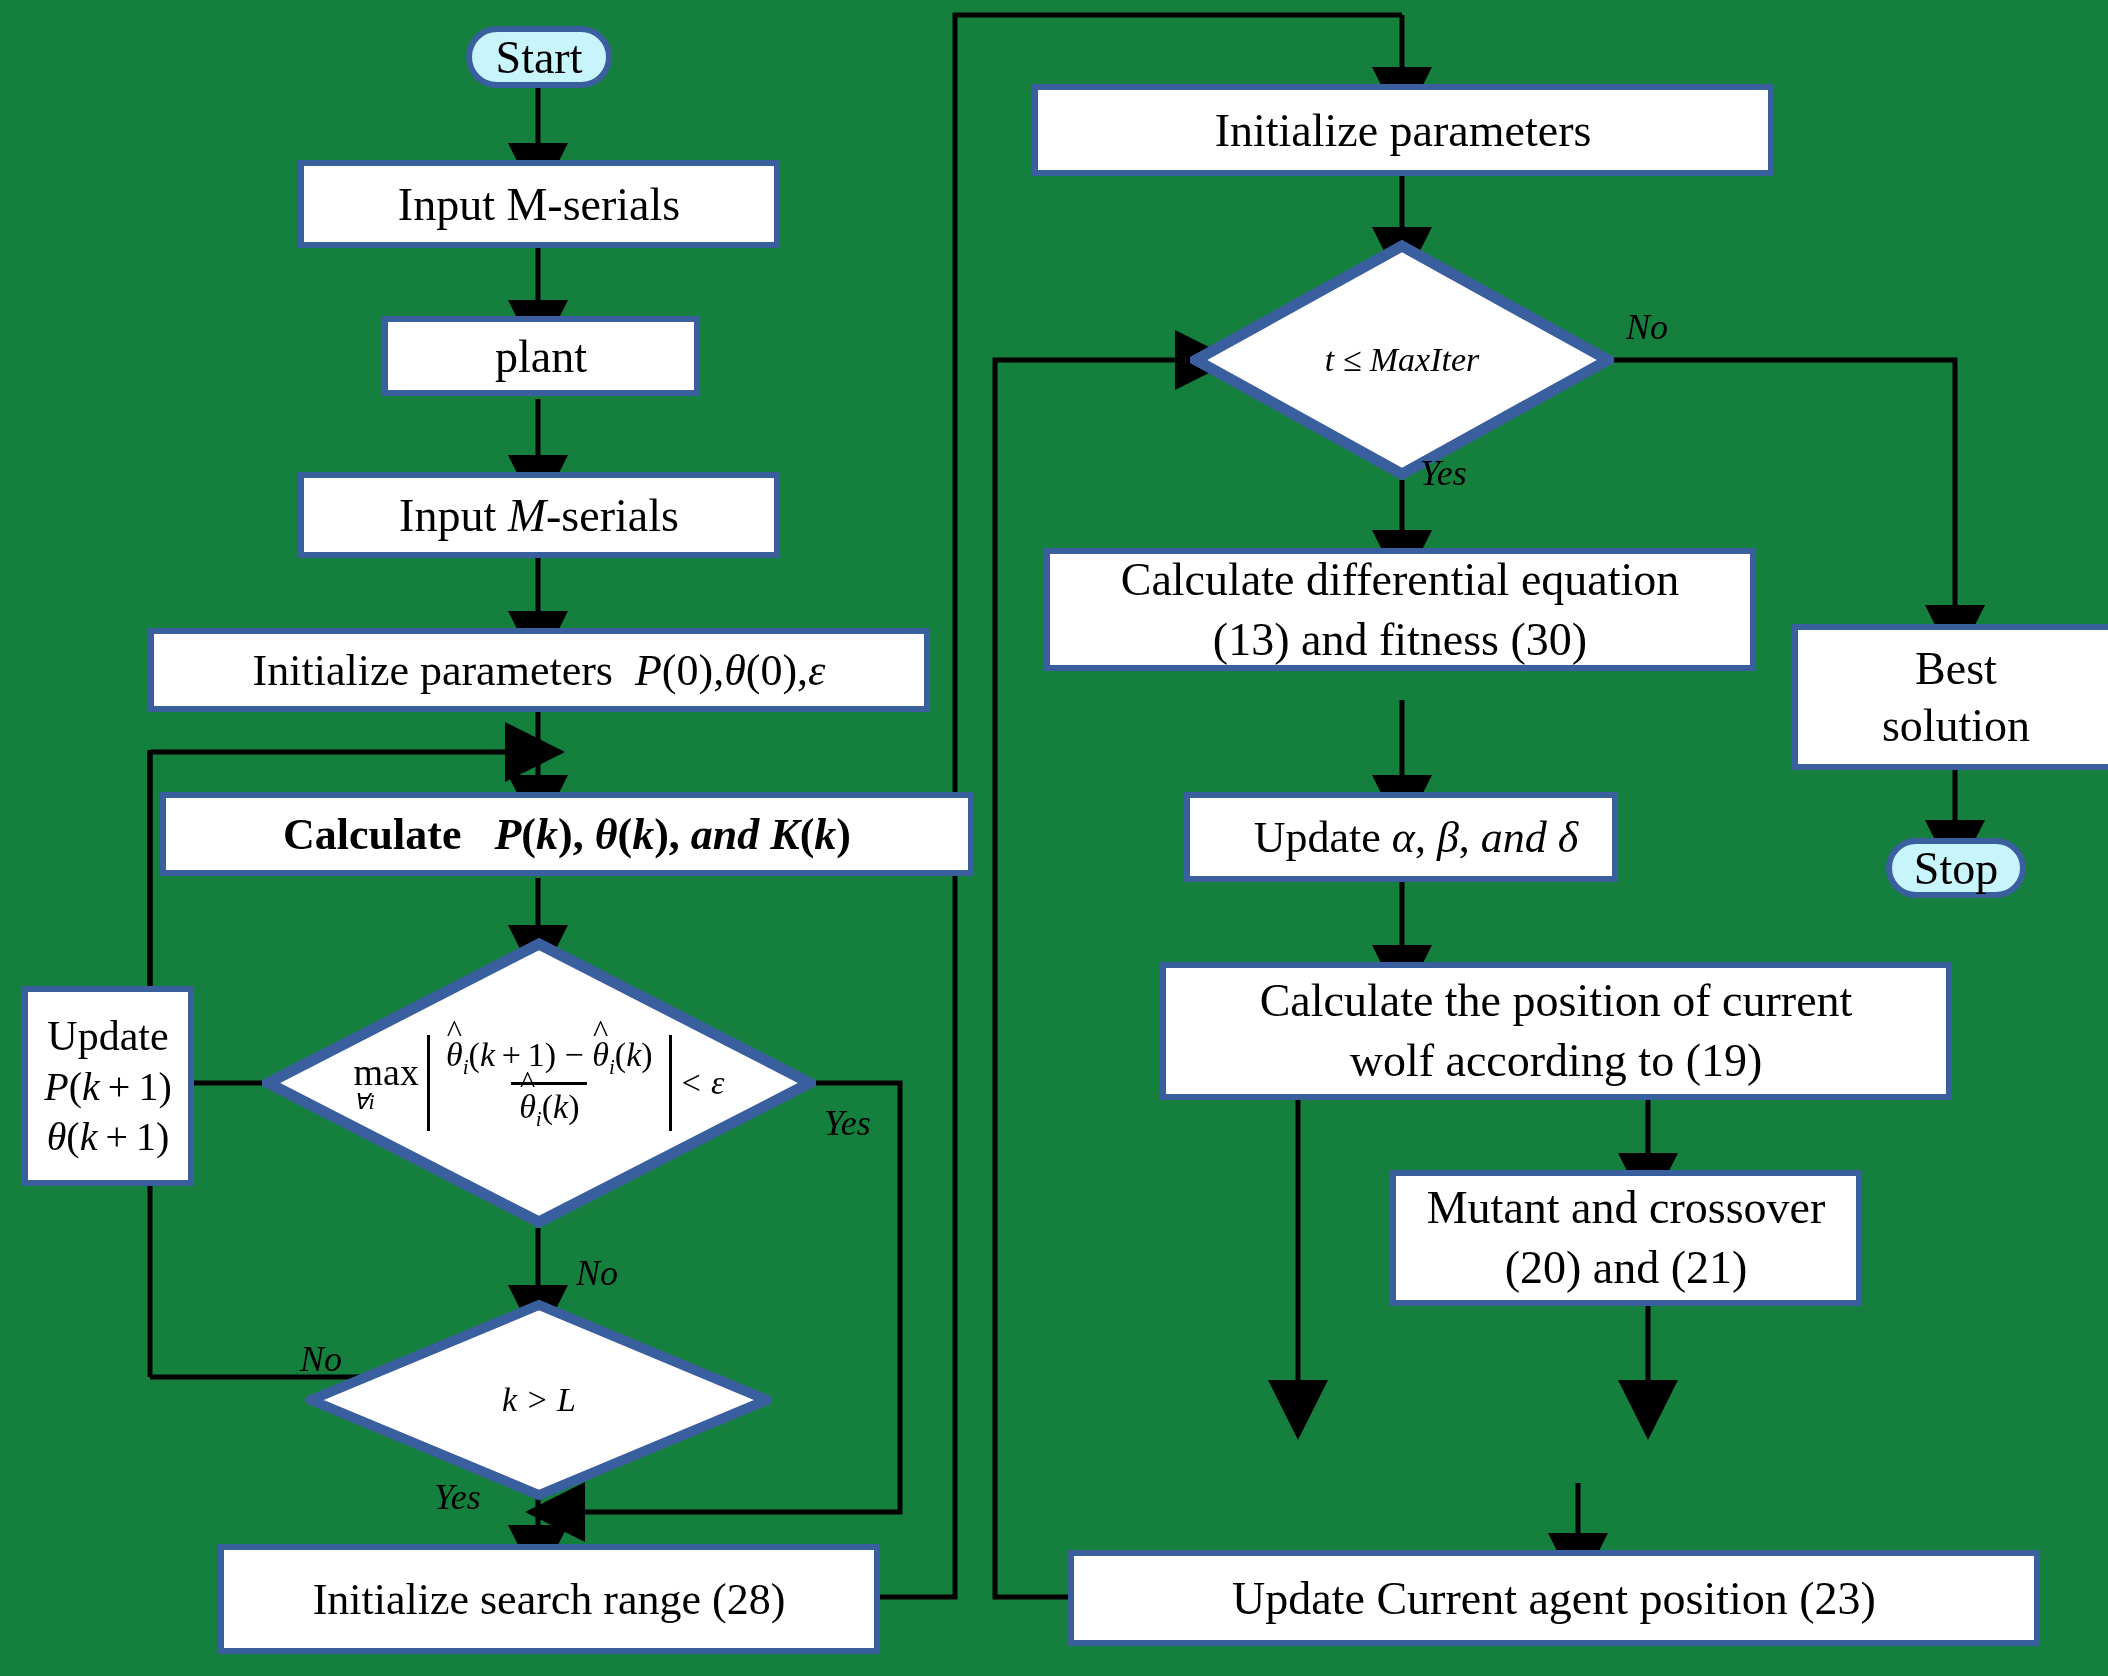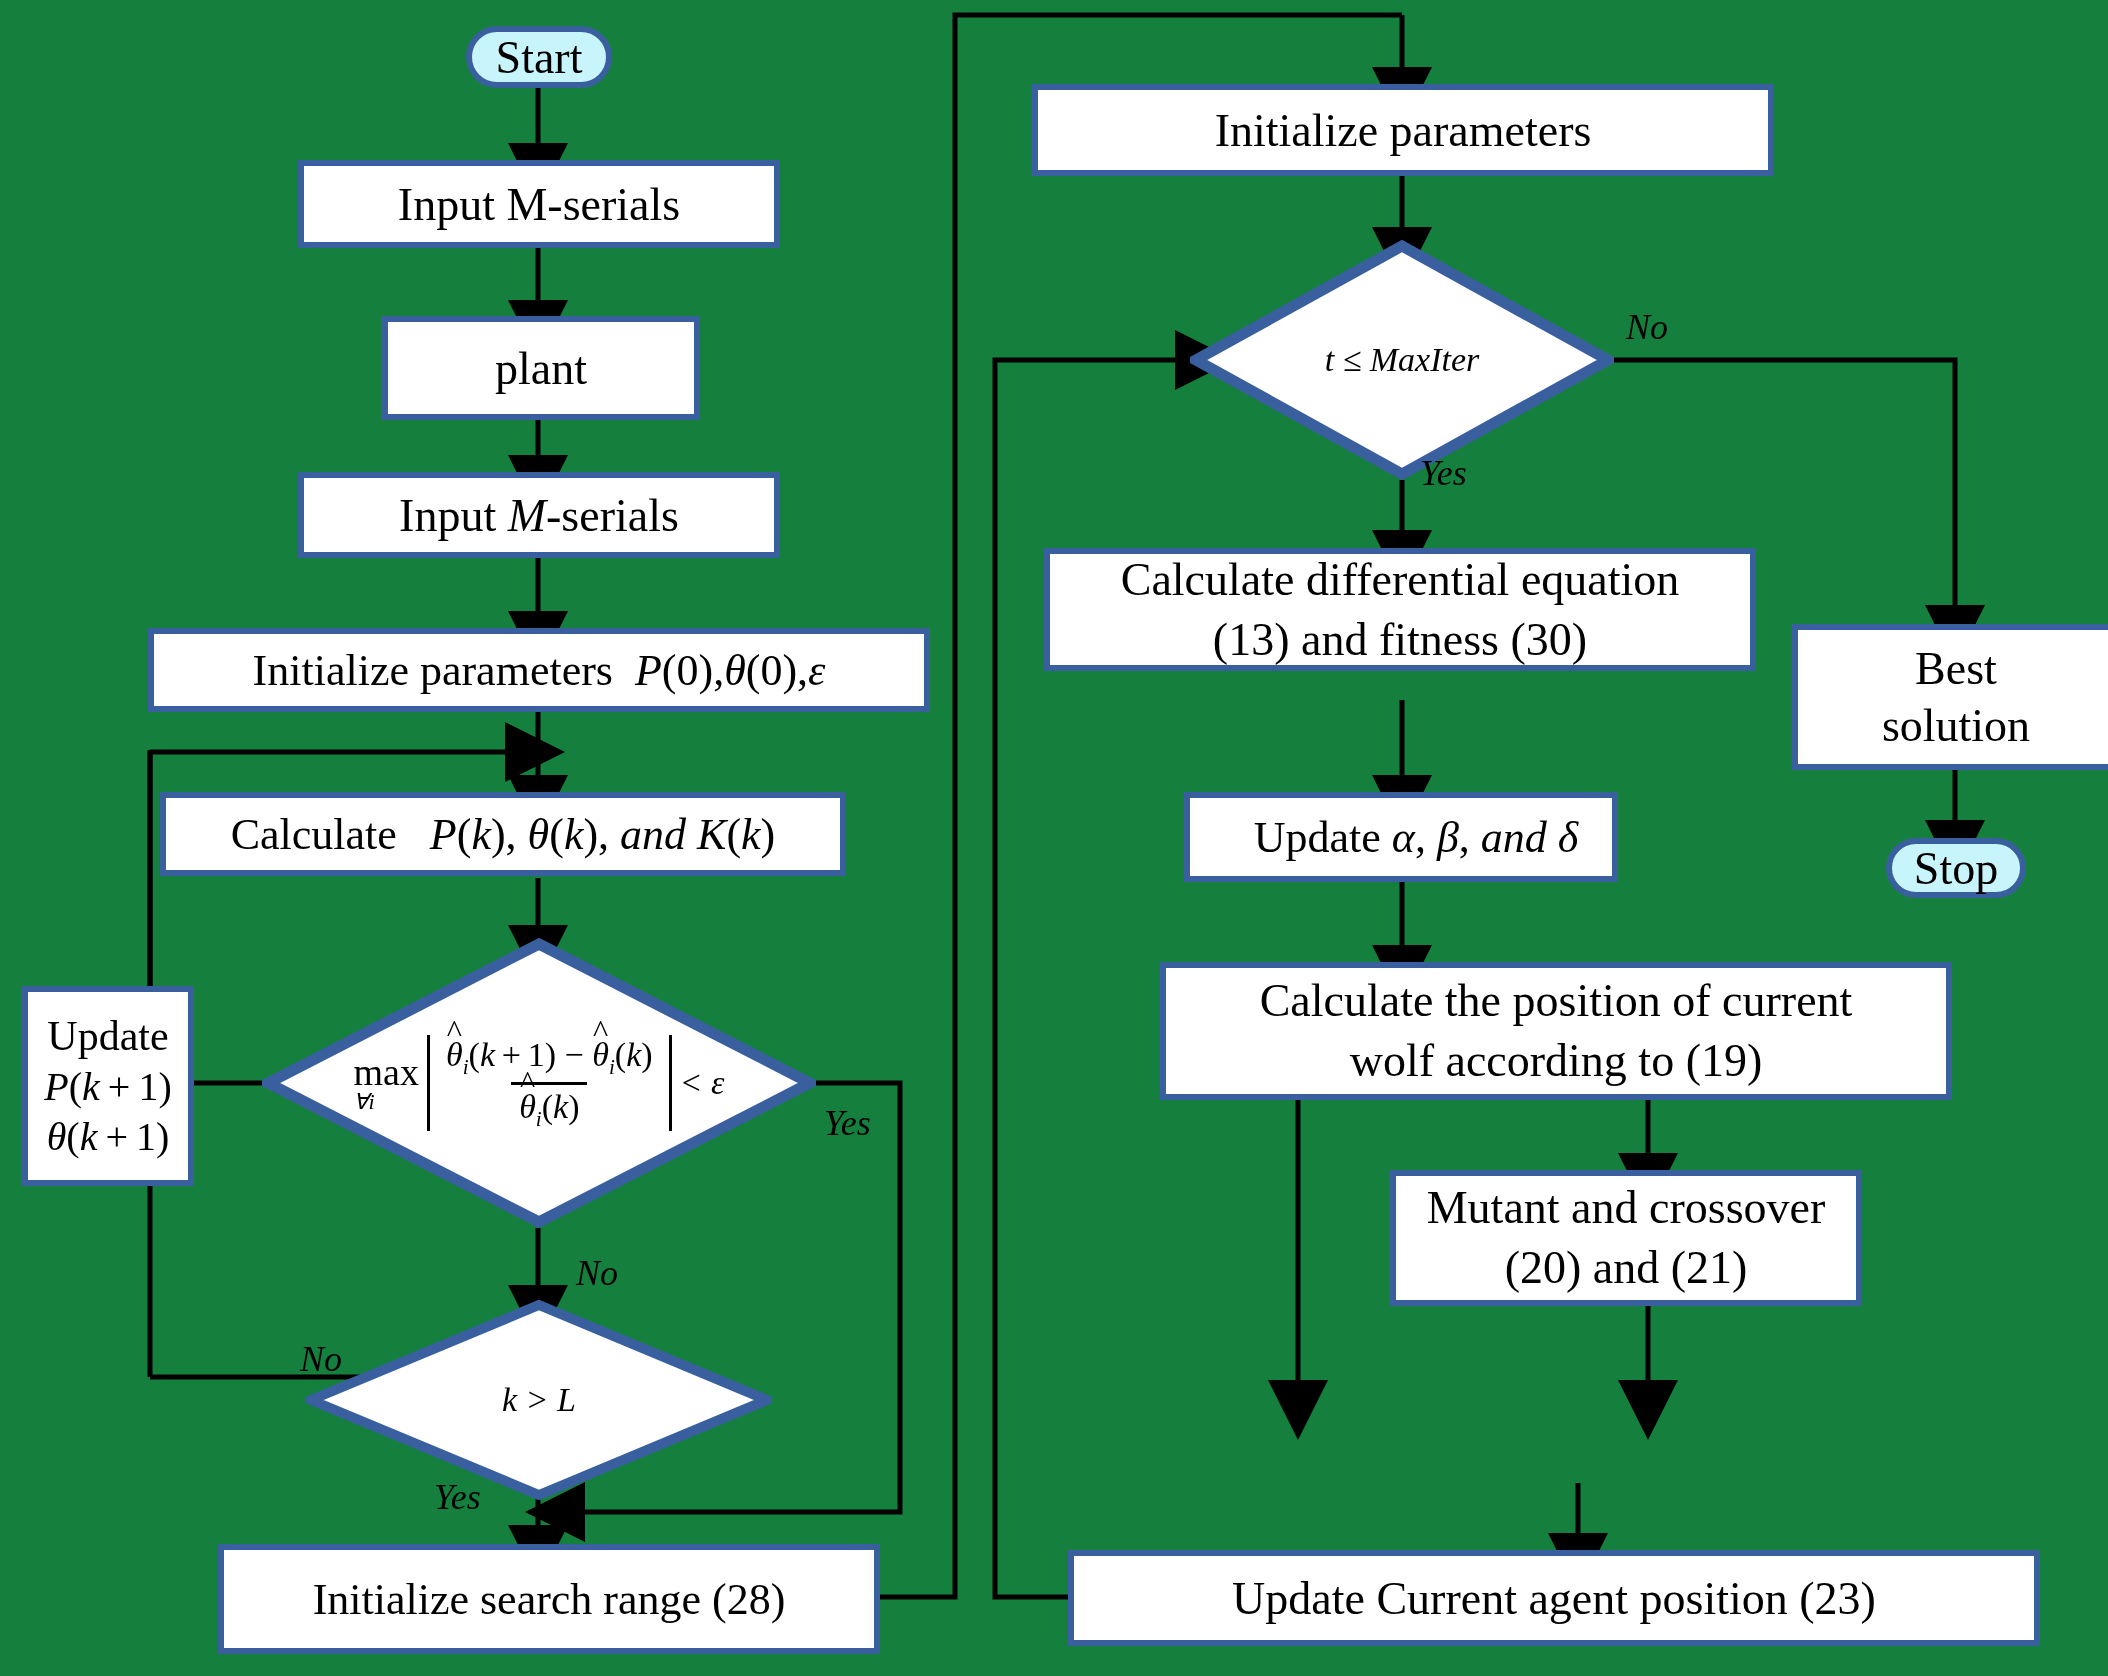--- a/index.html
+++ b/index.html
@@ -109,36 +109,36 @@
   </svg>
 
   <div class="node term t46" style="left:466px;top:26px;width:146px;height:62px;">
     <span>Start</span>
   </div>
 
   <div class="node proc t46" style="left:298px;top:160px;width:482px;height:88px;">
     <span>Input M-serials</span>
   </div>
 
-  <div class="node proc t46" style="left:382px;top:316px;width:318px;height:104px;">
+  <div class="node proc t46" style="left:382px;top:316px;width:318px;height:80px;">
     <span>plant</span>
   </div>
 
   <div class="node proc t46" style="left:298px;top:472px;width:482px;height:86px;">
     <span>Input <i>M</i>-serials</span>
   </div>
 
   <div class="node proc t44" style="left:148px;top:628px;width:782px;height:84px;">
     <span>
       <span>Initialize  parameters</span>
       &nbsp;<i>P</i>(0),<i>θ</i>(0),<i>ε</i>
     </span>
   </div>
 
-  <div class="node proc t44" style="left:160px;top:792px;width:686px;height:84px;">
+  <div class="node proc t44" style="left:160px;top:792px;width:814px;height:84px;font-weight:bold;">
     <span>
       <span>Calculate</span>
       &nbsp;&nbsp;<i>P</i>(<i>k</i>),&nbsp;<i>θ</i>(<i>k</i>),&nbsp;<i>and K</i>(<i>k</i>)
     </span>
   </div>
 
   <div class="diamond" style="left:262px;top:938px;width:554px;height:290px;">
     <svg class="dshape" viewBox="0 0 554 290">
       <polygon points="277,6 548,145 277,284 6,145" fill="#ffffff" stroke="#3a5f9e" stroke-width="11"></polygon>
     </svg>

